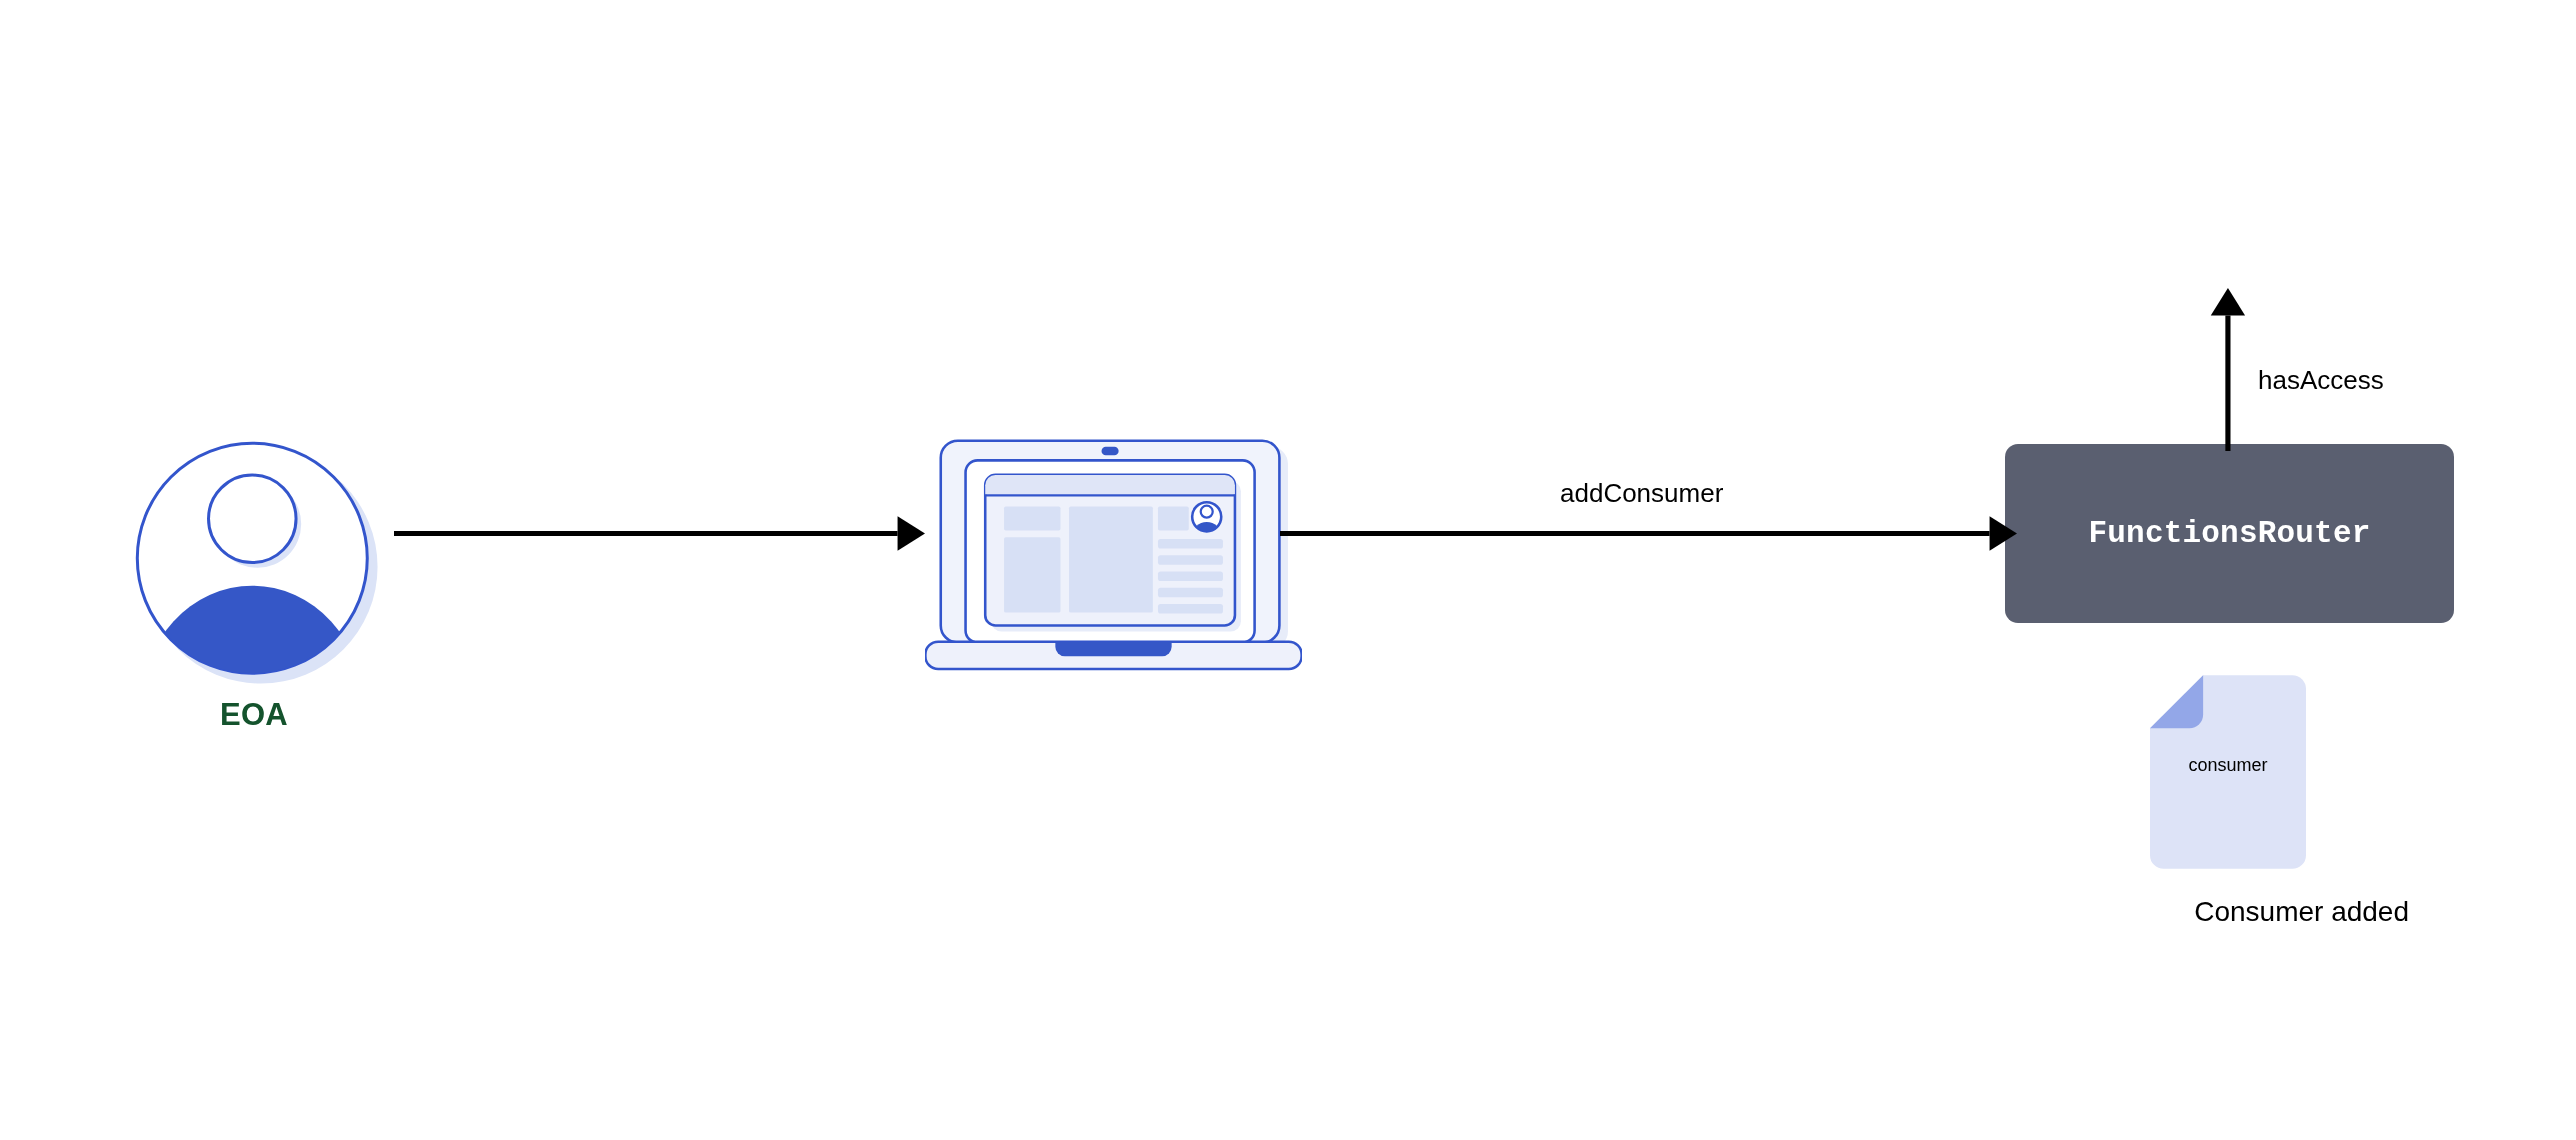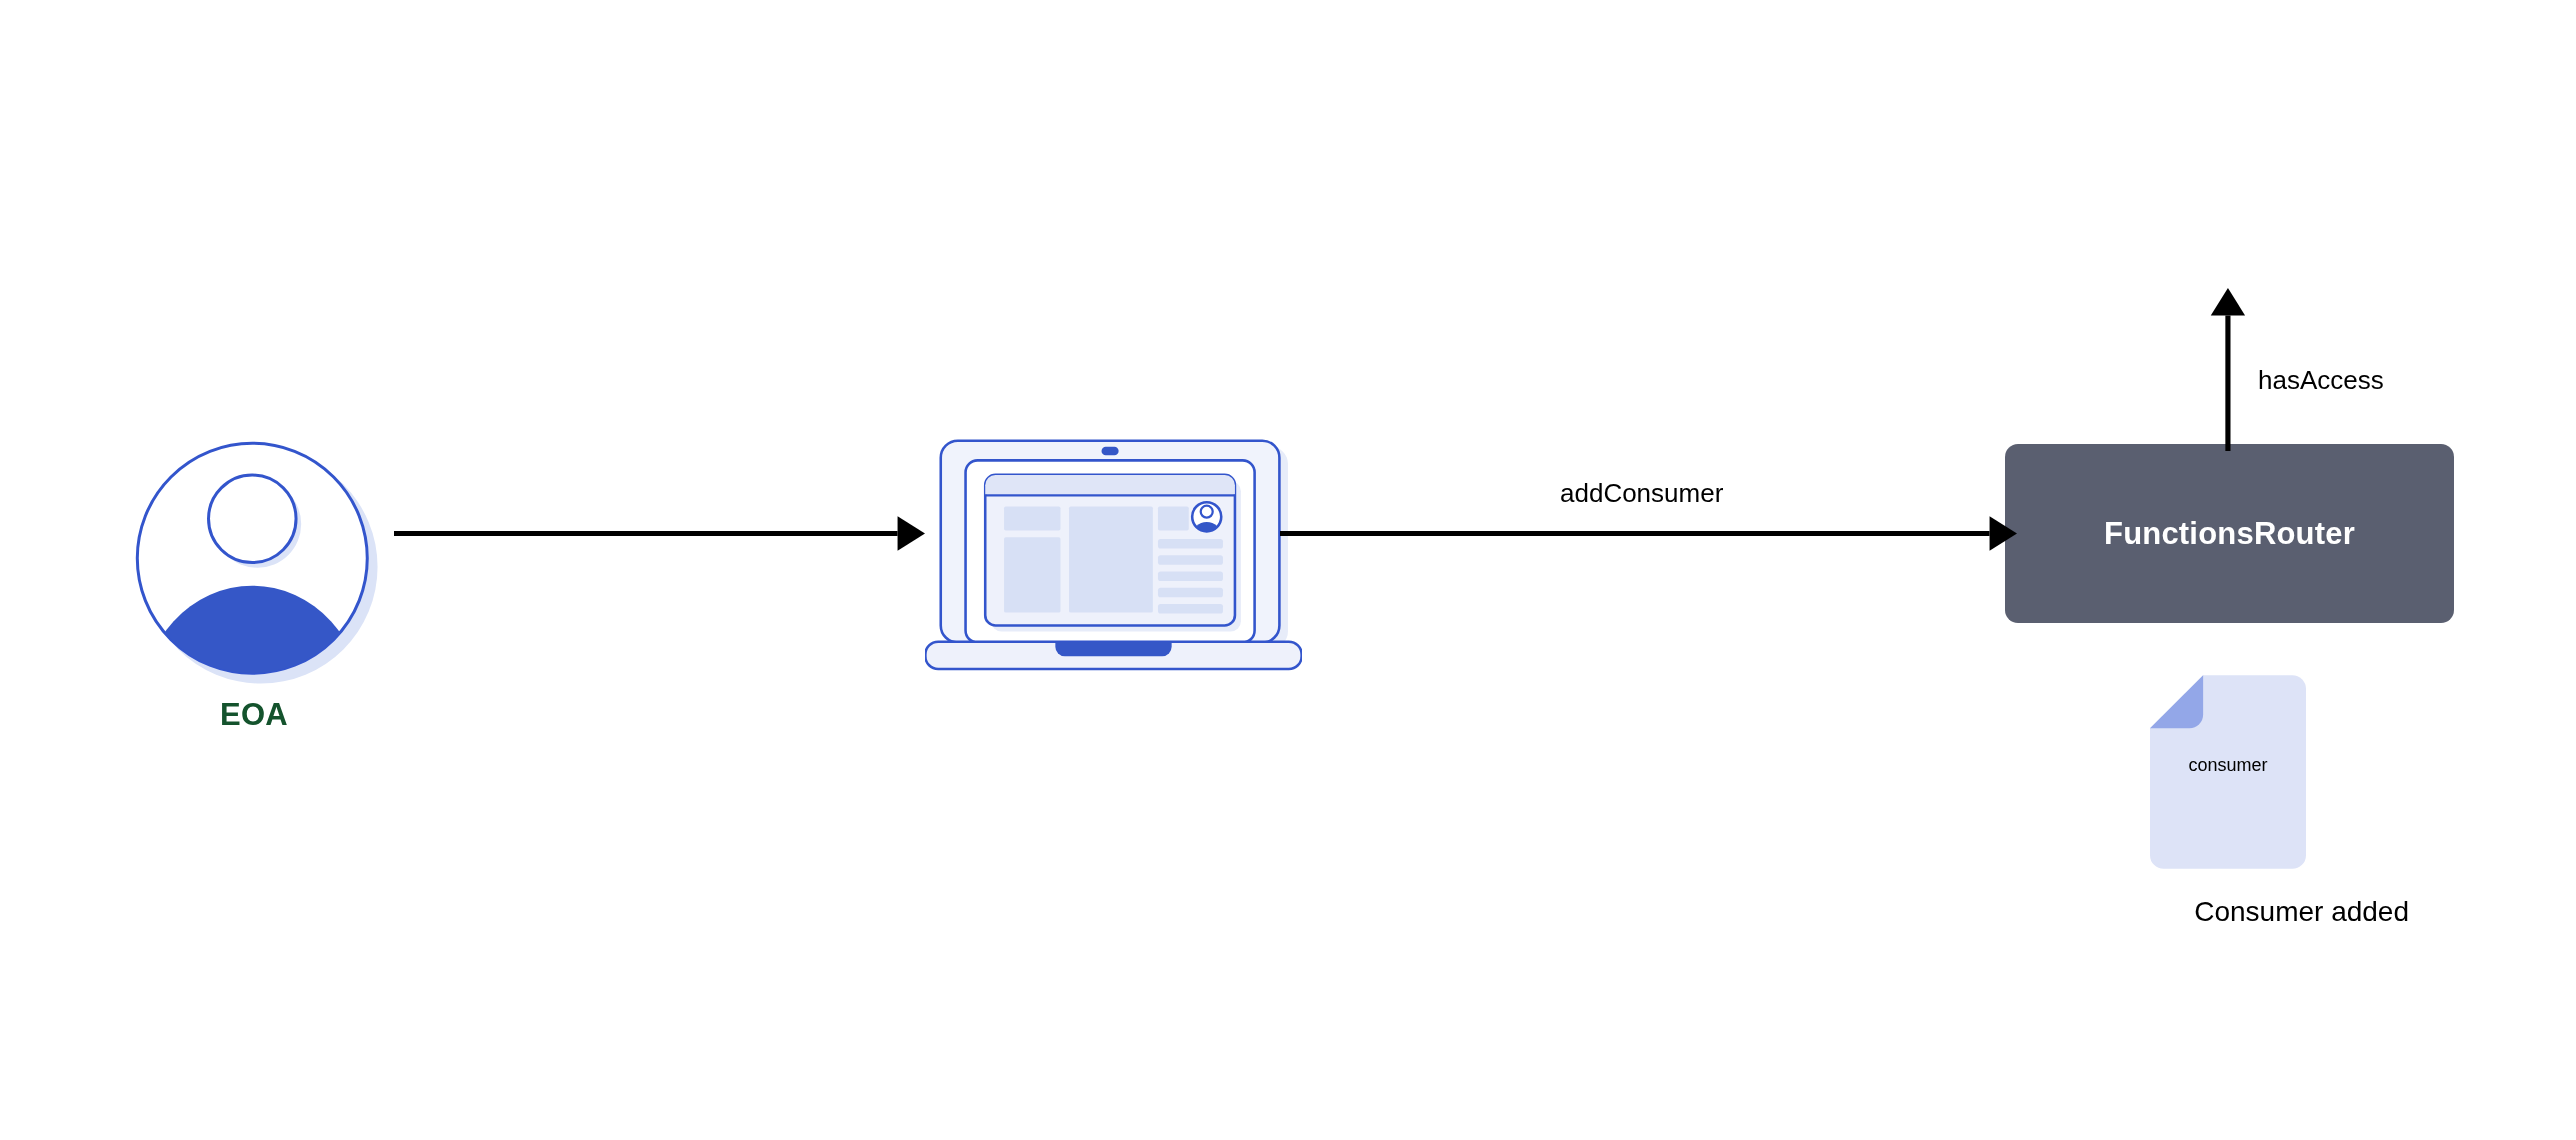--- a/index.html
+++ b/index.html
@@ -63,21 +63,21 @@
     font-size: 31px;
     font-weight: bold;
     letter-spacing: 0.2px;
   }
   #tos-allowlist-box {
     left: 2005px; top: 117px;
     width: 449px; height: 179px;
   }
   #functions-router-box {
     left: 2005px; top: 444px;
-    width: 449px; height: 179px;
+    width: 449px; height: 179px; font-family: Liberation Mono, monospace;
   }
 
   
   .arrow-svg { position: absolute; overflow: visible; }
   #arrow-eoa-frontend { left: 394px; top: 511px; width: 531px; height: 45px; }
   #arrow-frontend-router { left: 1280px; top: 511px; width: 737px; height: 45px; }
   #arrow-router-tos { left: 2208px; top: 288px; width: 45px; height: 163px; }
 
   .edge-label {
     position: absolute;

